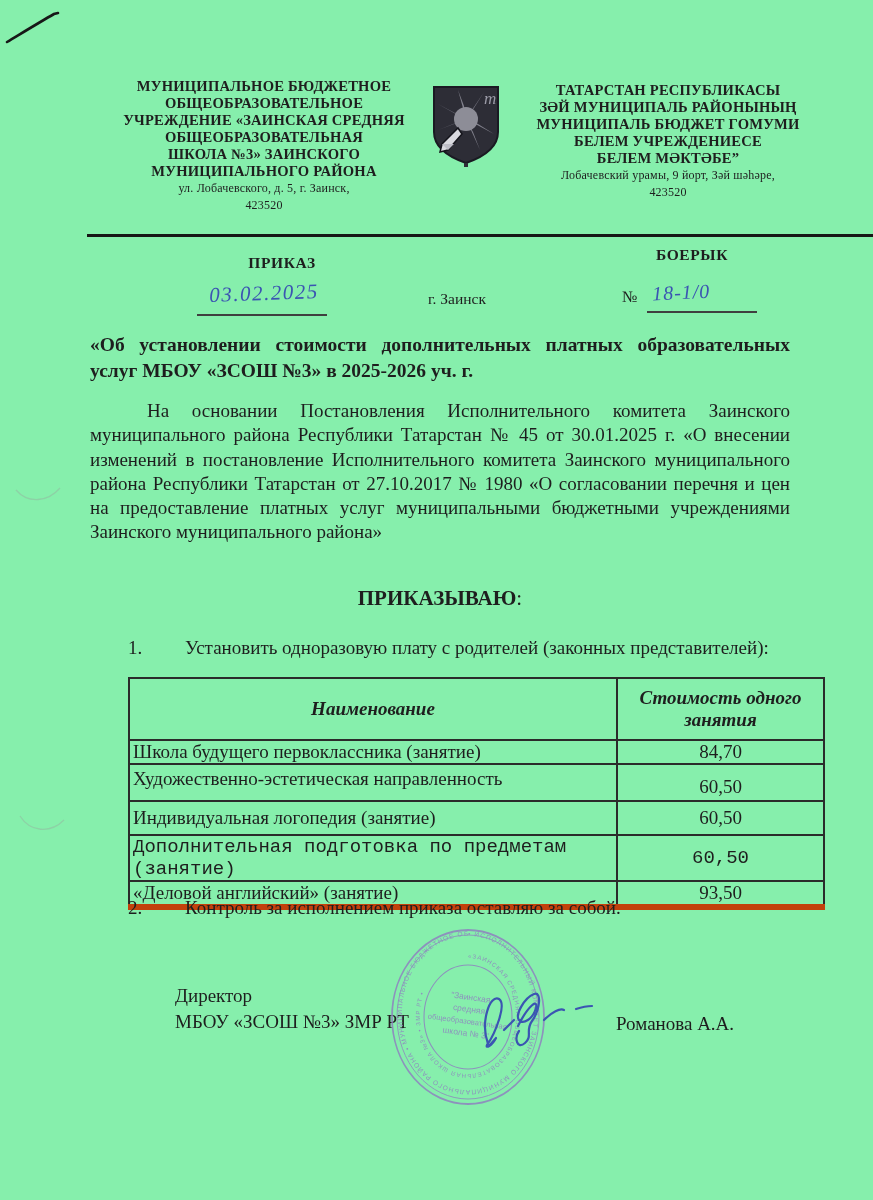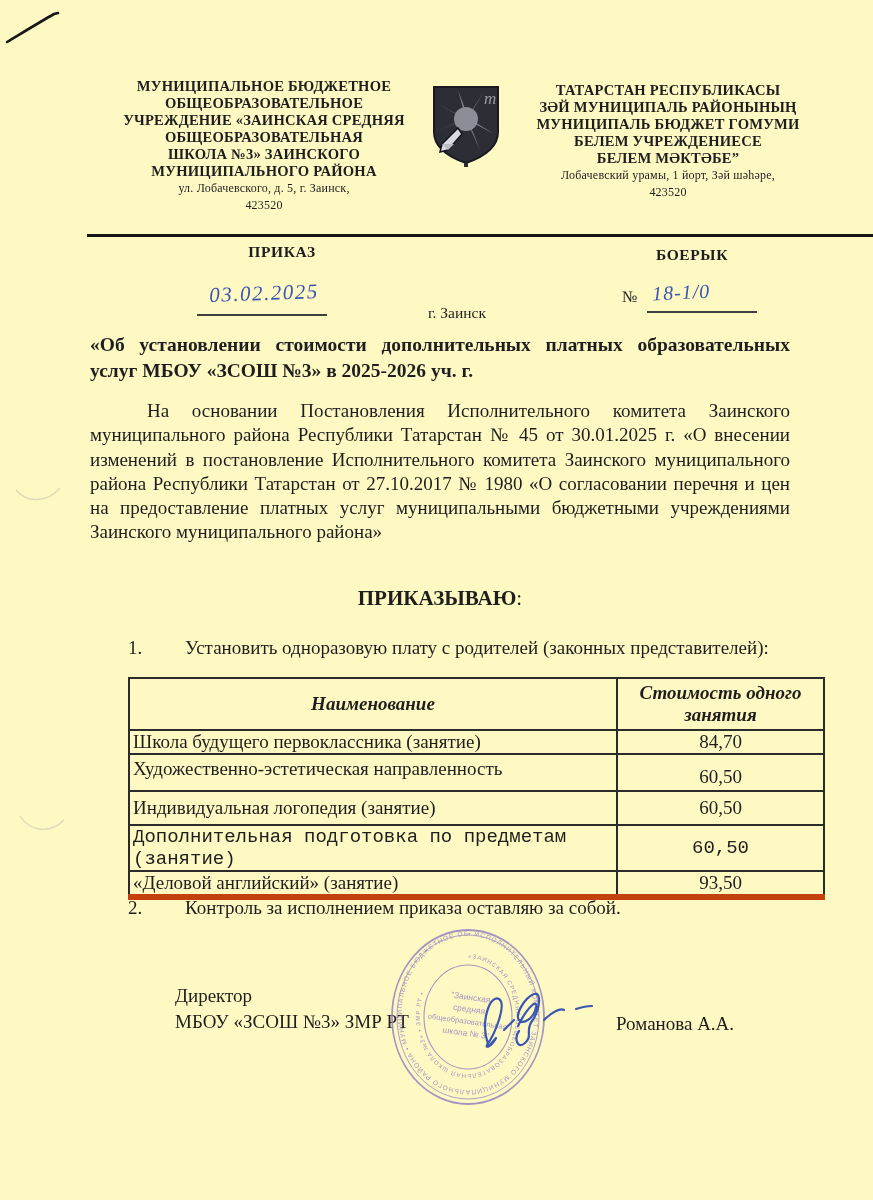--- a/index.html
+++ b/index.html
@@ -1,18 +1,18 @@
 <!DOCTYPE html>
 <html><head>
 <meta charset="utf-8">
 <style>
   html,body{margin:0;padding:0;background:#e8e8e8;}
   .page{
     position:relative;width:873px;height:1200px;margin:0 auto;
-    background:#fef9c3;overflow:hidden;
+    background:#86efac;overflow:hidden;
     font-family:"Liberation Serif",serif;color:#1e1e1e;
   }
   .abs{position:absolute;}
   .center{text-align:center;}
   .org-block{line-height:17px;font-size:14.6px;font-weight:700;letter-spacing:.2px;}
   .addr-line{font-size:12px;font-weight:400;line-height:17px;}
   .divider{background:#161616;height:3px;}
   .order-label{font-size:15.5px;font-weight:700;letter-spacing:.6px;}
   .hand{color:#3b55b2;font-style:italic;font-weight:500;}
   .date-hand{font-size:21px;letter-spacing:1.5px;transform:rotate(-2deg);}
@@ -74,33 +74,33 @@
     <path d="M14,62 L30,46 L34,52 L20,68 L12,70 Z" fill="#d9d9df" stroke="#15151c" stroke-width="1.5"></path>
     <path d="M14,62 L26,62 L20,68 Z" fill="#bdbdc6"></path>
   </svg>
 
   <div class="abs center org-block" style="left:512px;top:82px;width:312px;">
     <div>ТАТАРСТАН РЕСПУБЛИКАСЫ</div>
     <div>ЗӘЙ МУНИЦИПАЛЬ РАЙОНЫНЫҢ</div>
     <div>МУНИЦИПАЛЬ БЮДЖЕТ ГОМУМИ</div>
     <div>БЕЛЕМ УЧРЕЖДЕНИЕСЕ</div>
     <div>БЕЛЕМ МӘКТӘБЕ”</div>
-    <div class="addr-line">Лобачевский урамы, 1 йорт, Зәй шәһәре,</div>
+    <div class="addr-line">Лобачевский урамы, 9 йорт, Зәй шәһәре,</div>
     <div class="addr-line">423520</div>
   </div>
 
   <div class="abs divider" style="left:87px;top:234px;width:786px;"></div>
 
-  <div class="abs center order-label" style="left:182px;top:243px;width:200px;">ПРИКАЗ</div>
+  <div class="abs center order-label" style="left:182px;top:254px;width:200px;">ПРИКАЗ</div>
   <div class="abs center order-label" style="left:592px;top:246px;width:200px;">БОЕРЫК</div>
 
   <div class="abs hand date-hand center" style="left:198px;top:281px;width:132px;">03.02.2025</div>
   <div class="abs hw-underline" style="left:197px;top:314px;width:130px;"></div>
 
-  <div class="abs city" style="left:428px;top:290px;margin-top:14px;">г. Заинск</div>
+  <div class="abs city" style="left:428px;top:290px;">г. Заинск</div>
 
   <div class="abs num-sign" style="left:622px;top:288px;">№</div>
   <div class="abs hand num-hand" style="left:652px;top:280px;width:100px;">18-1/0</div>
   <div class="abs hw-underline" style="left:647px;top:311px;width:110px;"></div>
 
   <div class="abs doc-title" style="left:90px;top:332px;">«Об установлении стоимости дополнительных платных образовательных услуг МБОУ «ЗСОШ №3» в 2025-2026 уч. г.</div>
 
   <div class="abs body-par" style="left:90px;top:399px;">На основании Постановления Исполнительного комитета Заинского муниципального района Республики Татарстан № 45 от 30.01.2025 г. «О внесении изменений в постановление Исполнительного комитета Заинского муниципального района Республики Татарстан от 27.10.2017 № 1980 «О согласовании перечня и цен на предоставление платных услуг муниципальными бюджетными учреждениями Заинского муниципального района»</div>
 
   <div class="abs center resolution" style="left:90px;top:586px;"><b>ПРИКАЗЫВАЮ</b><span>:</span></div>
@@ -109,21 +109,21 @@
     <div class="item-num">1.</div>
     <div>Установить одноразовую плату с родителей (законных представителей):</div>
   </div>
 
   <table class="price abs" style="left:128px;top:677px;">
     <colgroup>
         <col style="width:488px">
         <col style="width:207px">
       </colgroup>
     <tbody>
-        <tr style="height:52px;">
+        <tr style="height:62px;">
       <th class="name-h">Наименование</th>
       <th class="price-h">Стоимость одного занятия</th>
     </tr>
     <tr style="height:14px;">
       <td class="name-c">Школа будущего первоклассника (занятие)</td>
       <td class="price-c">84,70</td>
     </tr>
     <tr style="height:37px;margin-left:13px;">
       <td class="name-c" style="vertical-align:top;padding-top:3px;">Художественно-эстетическая направленность</td>
       <td class="price-c" style="vertical-align:bottom;padding-bottom:2px;">60,50</td>

